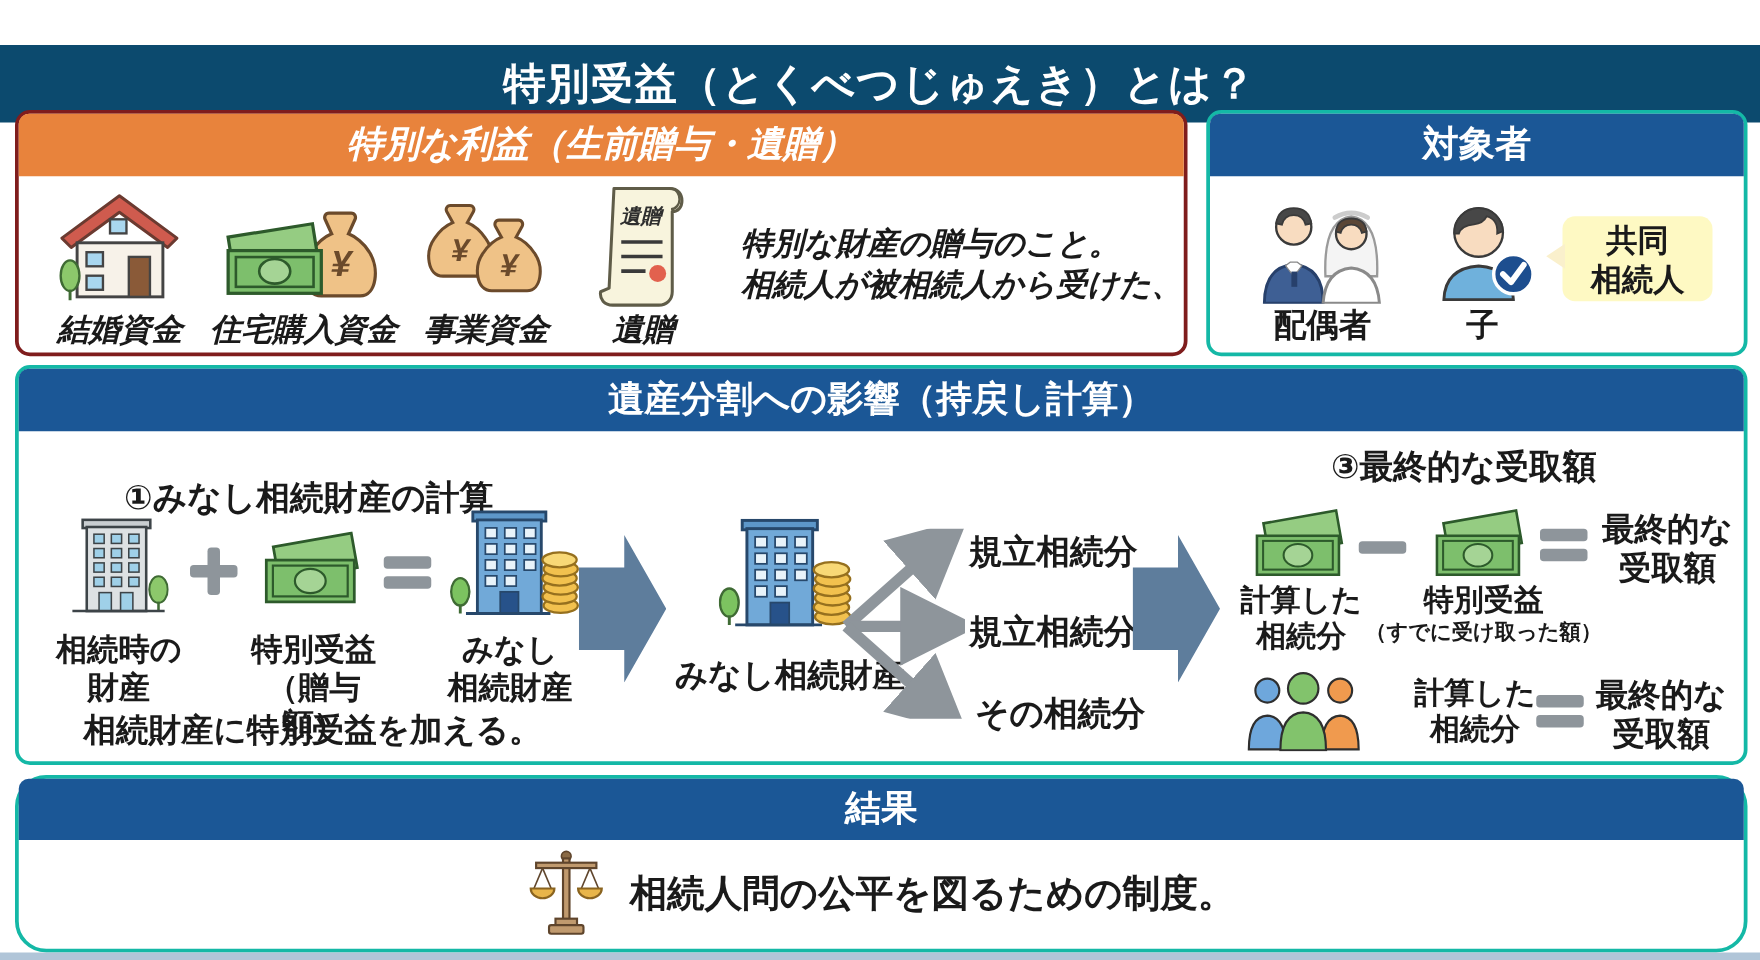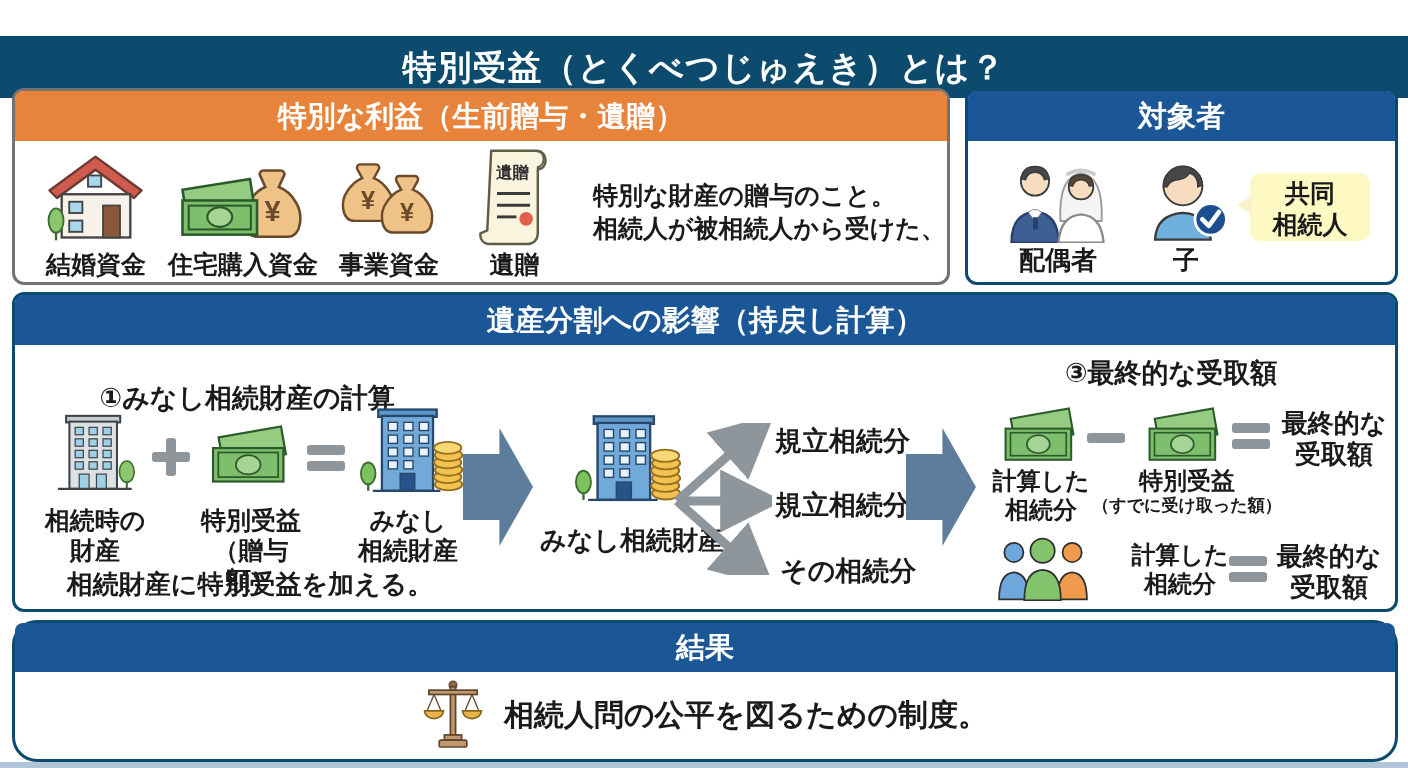--- a/index.html
+++ b/index.html
@@ -3,22 +3,22 @@
 <meta charset="utf-8">
 <style>
   html,body{margin:0;padding:0;background:#e8e8e8;}
   #canvas{position:relative;width:1408px;height:768px;background:#ffffff;overflow:hidden;
           font-family:"Liberation Sans","DejaVu Sans",sans-serif;color:#1a1a1a;}
   
   .topbar{position:absolute;left:0;top:0;width:1408px;height:62px;background:#0c4a6e;margin-top:36px;}
   .topbar .title{display:block;text-align:center;line-height:62px;font-size:34px;font-weight:bold;color:#fff;letter-spacing:1px;}
   
   .panel{position:absolute;background:#fff;border-radius:12px;box-sizing:border-box;}
-  .panel-blue{border:3px solid #0c4a6e;padding-left:18px;}
-  .panel-orange{border:3px solid #737373;}
+  .panel-blue{border:3px solid #14b8a6;padding-left:18px;}
+  .panel-orange{border:3px solid #7f1d1d;font-style:italic;}
   .phead{position:absolute;left:0;top:0;right:0;height:50px;border-radius:8px 8px 0 0;
          text-align:center;line-height:50px;font-size:29px;font-weight:bold;color:#fff;}
   .phead-blue{background:#1b5796;}
   .phead-orange{background:#e8833c;}
   .lbl{position:absolute;font-weight:bold;color:#1a1a1a;text-align:center;line-height:1.2;}
   .icon{position:absolute;}
   .icon svg{display:block;width:100%;height:100%;}
   
   .op{position:absolute;width:42px;height:42px;}
   .op .h1,.op .h2{position:absolute;left:2px;width:38px;height:10px;background:#8e959b;border-radius:3px;}

